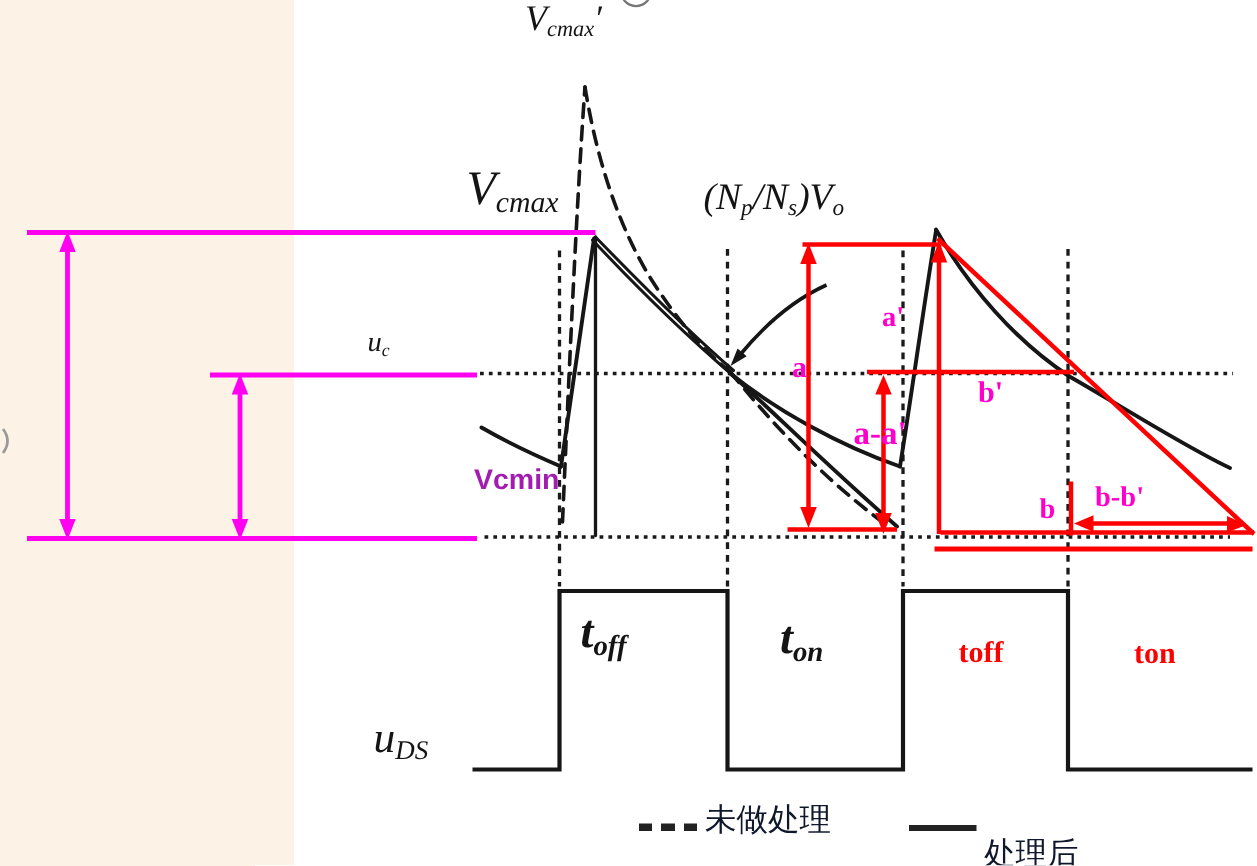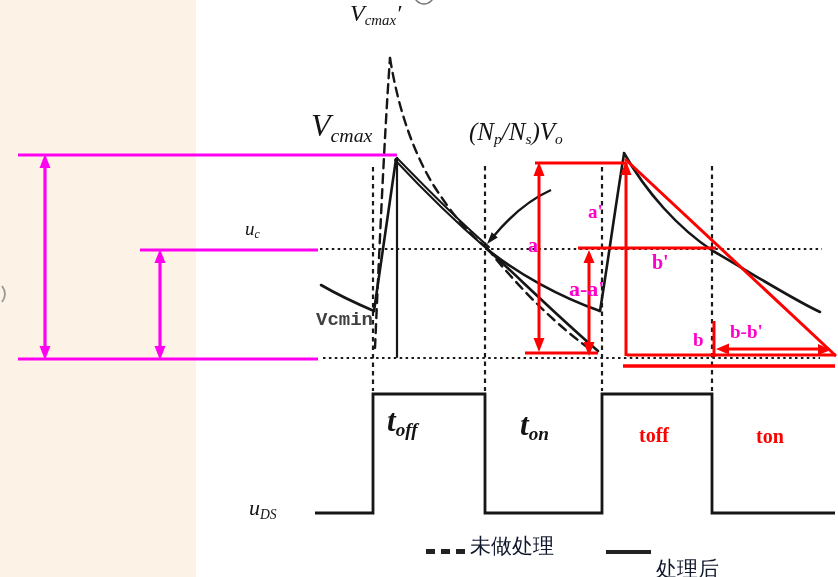--- a/index.html
+++ b/index.html
@@ -5,21 +5,21 @@
   html,body{margin:0;padding:0;background:#fff;}
   #stage{position:relative;width:838px;height:577px;background:#ffffff;overflow:hidden;}
   .panel{position:absolute;left:0;top:0;width:196px;height:577px;background:#fcf3e6;}
   svg.canvas{position:absolute;left:0;top:0;}
   .lbl{position:absolute;white-space:nowrap;line-height:1;}
   .math{font-family:"Liberation Serif",serif;font-style:italic;color:#141414;}
   .math sub{font-size:0.62em;line-height:0;vertical-align:-0.28em;}
   .boldmath{font-weight:bold;}
   .formula{font-family:"Liberation Serif",serif;font-weight:bold;color:#fe0000;}
   .dim{font-family:"Liberation Serif",serif;font-weight:bold;color:#ff00cc;}
-  .magtxt{font-family:Liberation Mono, monospace;font-weight:bold;color:#404040;}
+  .magtxt{font-family:Liberation Sans, sans-serif;font-weight:bold;color:#a21caf;}
   .redserif{font-family:"Liberation Serif",serif;font-weight:600;color:#fe0000;}
   .legendtxt{font-family:"Liberation Serif",serif;color:#0f172a;}
   .marker{position:absolute;}
   .marker-dash{background:repeating-linear-gradient(90deg,#222 0 9px,transparent 9px 15px);}
   .marker-solid{background:#222;}
 </style>
 </head>
 <body>
 
 <div id="stage">
@@ -104,21 +104,21 @@
   </svg>
 
   <div class="lbl math" style="left:350px;top:1px;font-size:24px;"><span>V</span><sub>cmax</sub><span>′</span></div>
 
   <div class="lbl math" style="left:311px;top:109px;font-size:32px;"><span>V</span><sub>cmax</sub></div>
 
   <div class="lbl math" style="left:469px;top:119px;font-size:25px;"><span>(N</span><sub>p</sub><span>/N</span><sub>s</sub><span>)V</span><sub>o</sub></div>
 
   <div class="lbl math" style="left:245px;top:219px;font-size:19px;"><span>u</span><sub>c</sub></div>
 
-  <div class="lbl math" style="left:249px;top:497px;font-size:22px;"><span>u</span><sub>DS</sub></div>
+  <div class="lbl math" style="left:249px;top:478px;font-size:29px;"><span>u</span><sub>DS</sub></div>
 
   <div class="lbl math boldmath" style="left:387px;top:405px;font-size:31px;"><span>t</span><sub>off</sub></div>
 
   <div class="lbl math boldmath" style="left:520px;top:409px;font-size:31px;"><span>t</span><sub>on</sub></div>
 
   <div class="lbl redserif" style="left:639px;top:425px;font-size:20px;">toff</div>
 
   <div class="lbl redserif" style="left:756px;top:426px;font-size:20px;">ton</div>
 
 

